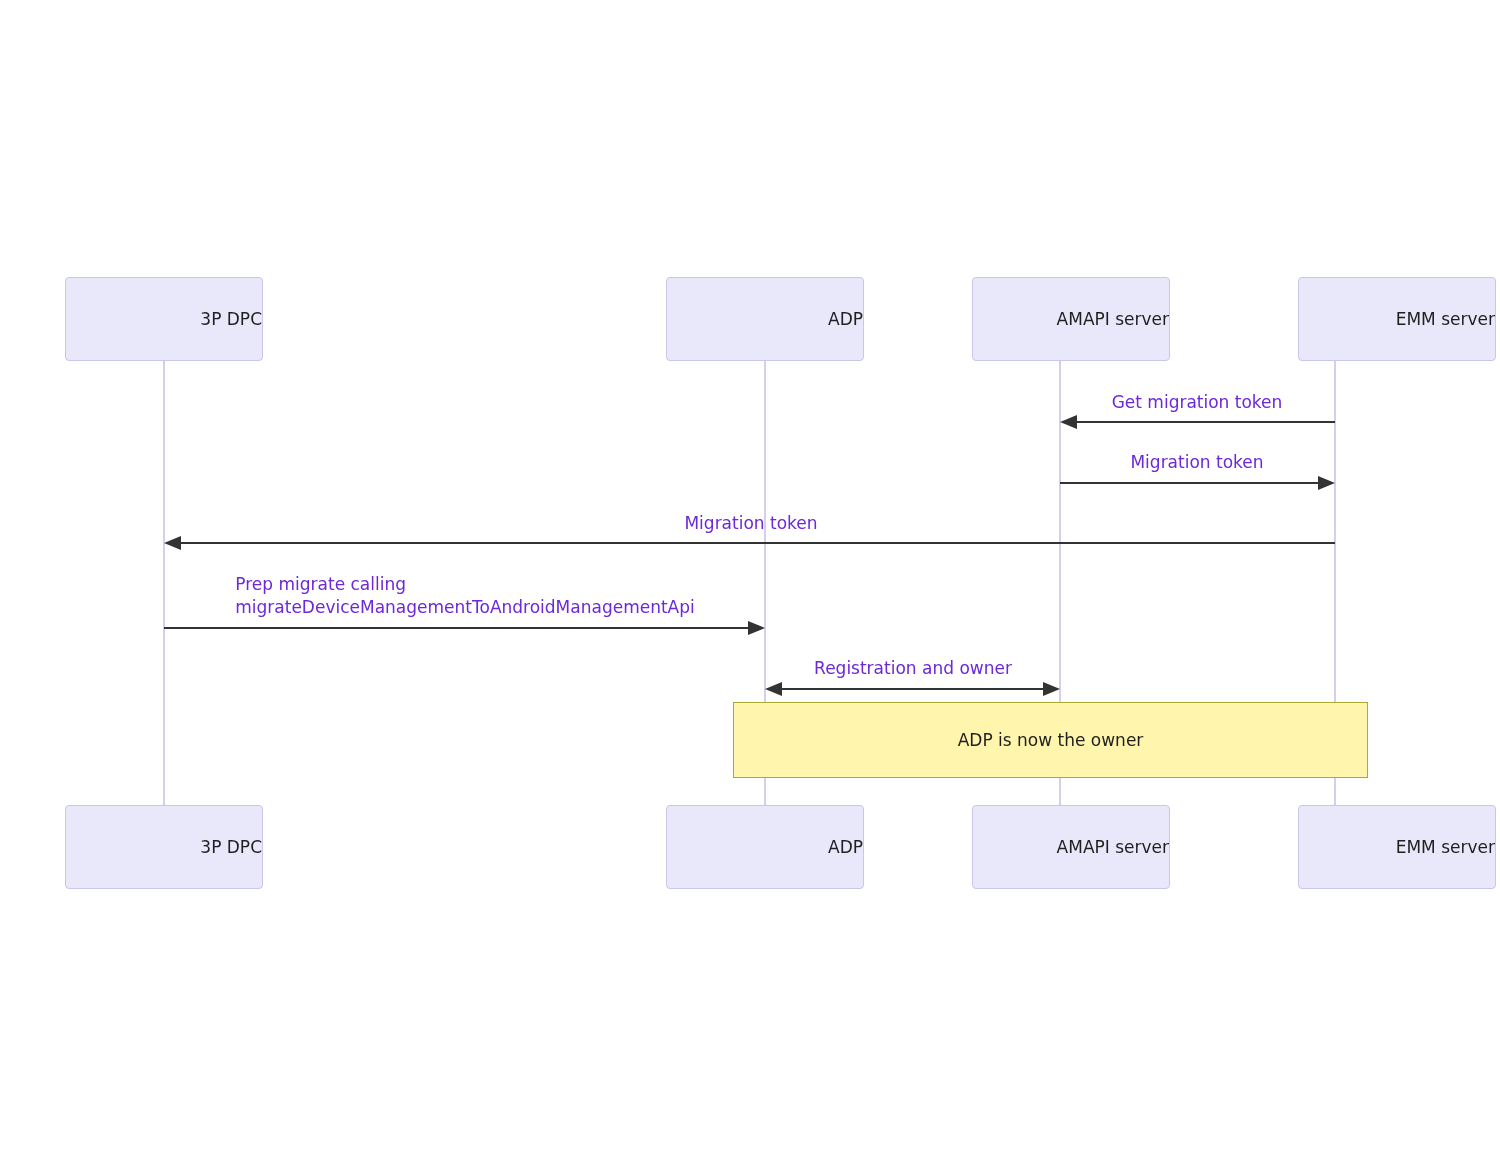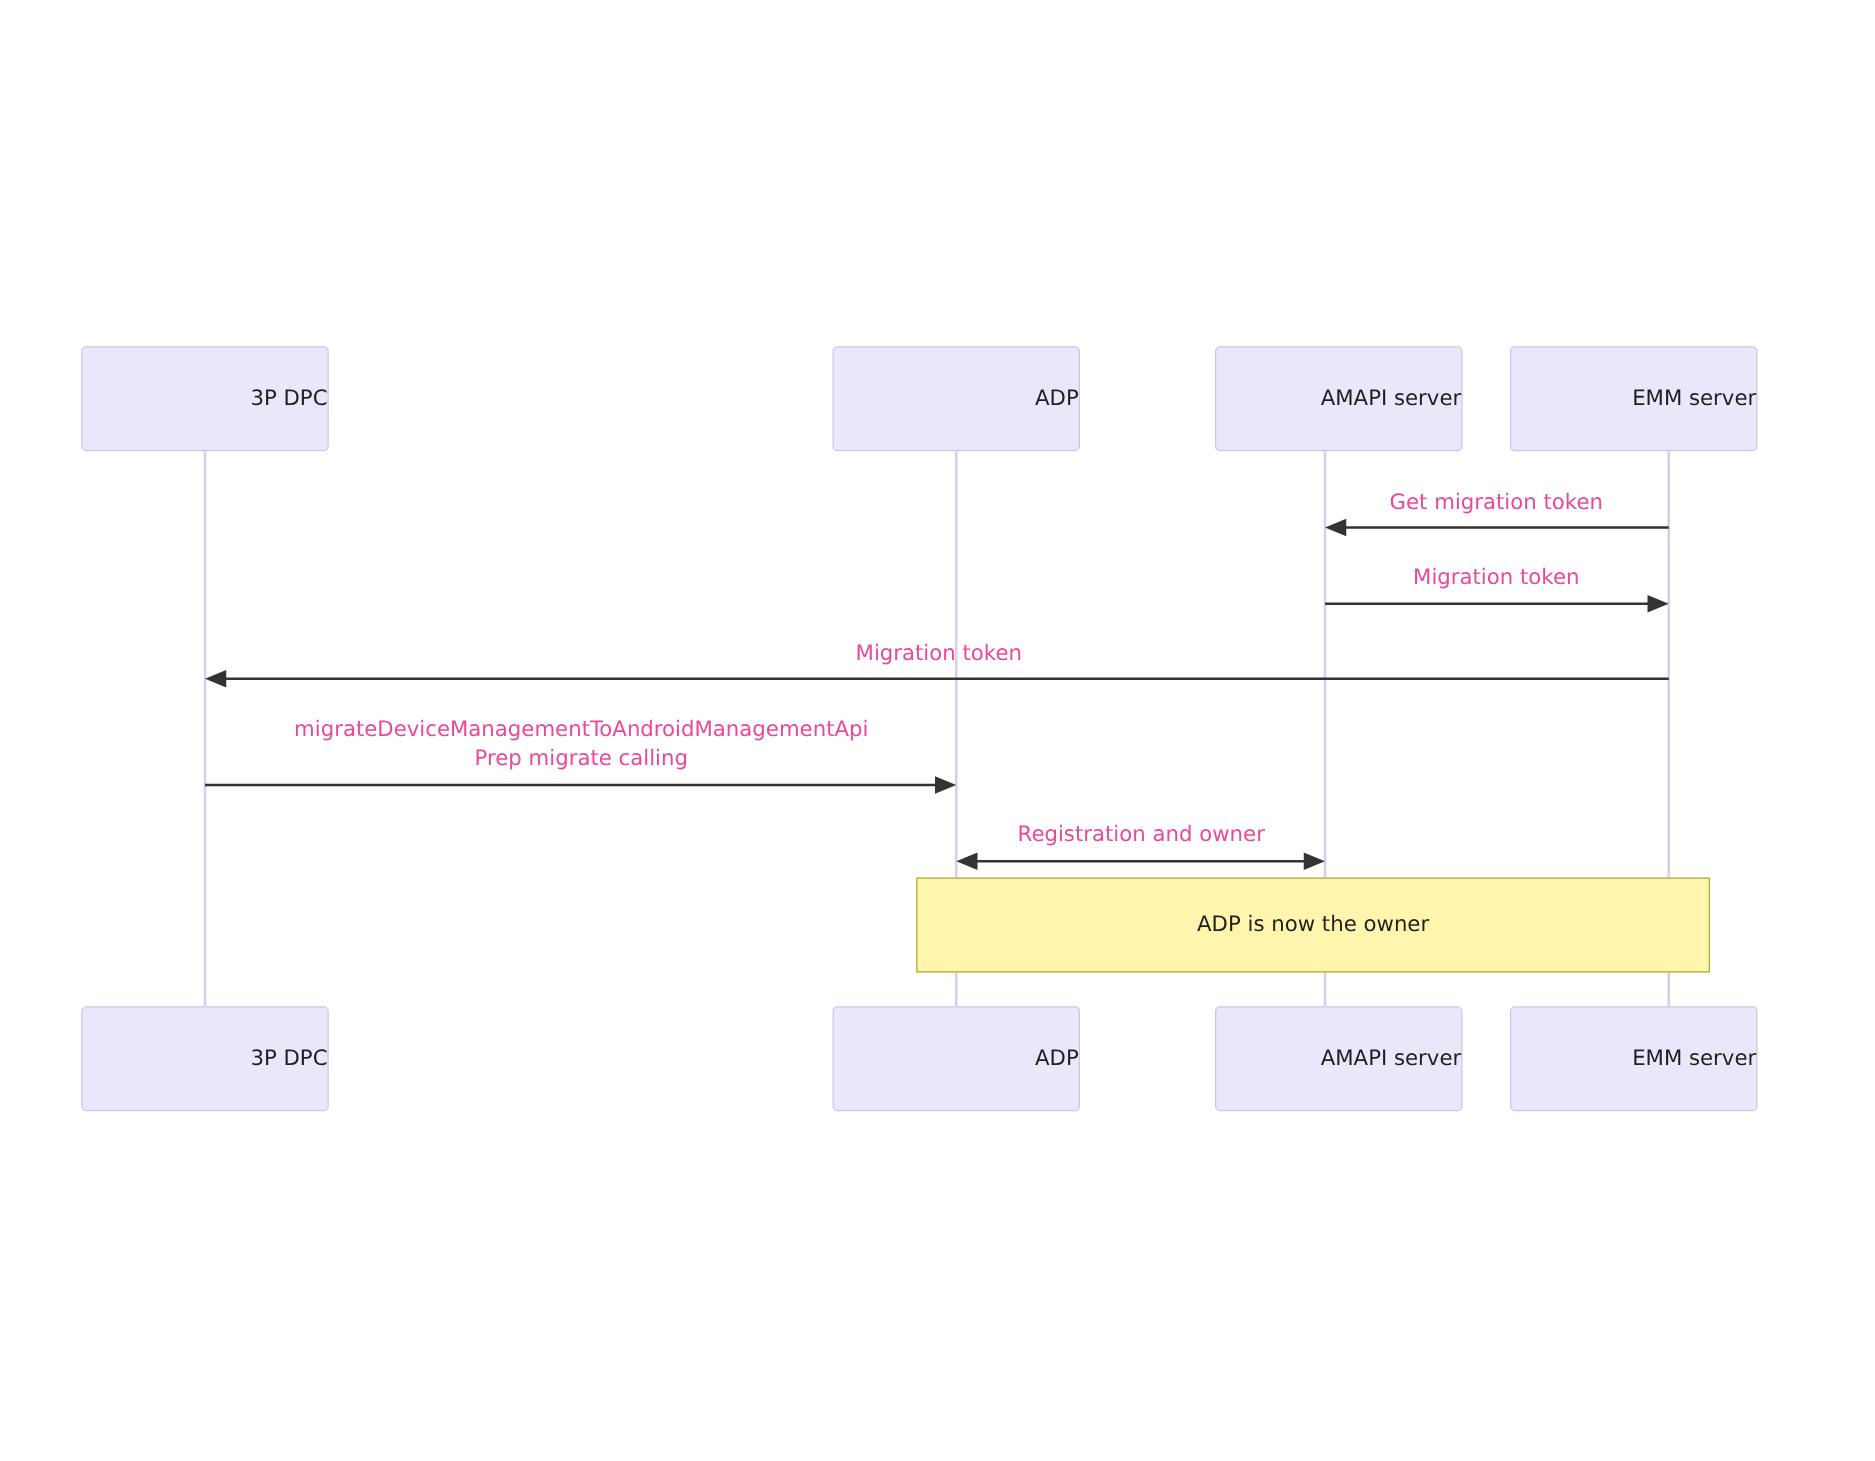--- a/index.html
+++ b/index.html
@@ -29,44 +29,43 @@
     align-items: center;
     justify-content: flex-end;
     font-size: 17px;
     color: #1f1f1f;
   }
   .row-top    { top: 277px; }
   .row-bottom { top: 805px; }
   .col-1 { left: 65px;   }
   .col-2 { left: 666px;  }
   .col-3 { left: 972px;  }
-  .col-4 { left: 1208px; }
+  .col-4 { left: 1298px; }
 
   
   .lifeline {
     position: absolute;
     top: 361px;
     height: 444px;
     width: 2px;
     background: #D5CEEF;
   }
   .life-1 { left: 163px;  }
   .life-2 { left: 764px;  }
   .life-3 { left: 1059px; }
   .life-4 { left: 1334px; }
 
   
   .msg-label {
     position: absolute;
     transform: translateX(-50%);
     font-size: 17px;
     line-height: 23px;
-    color: #ec4899;
+    color: #6d28d9;
     white-space: nowrap;
-    text-align: center;
   }
   .msg-line {
     position: absolute;
     height: 2px;
     background: #333333;
   }
   .head {
     position: absolute;
     width: 0;
     height: 0;
@@ -151,22 +150,22 @@
 
   <div class="msg-label m2-label">Migration token</div>
   <div class="msg-line m2-line"></div>
   <div class="head head-right m2-head"></div>
 
   <div class="msg-label m3-label">Migration token</div>
   <div class="msg-line m3-line"></div>
   <div class="head head-left m3-head"></div>
 
   <div class="msg-label m4-label">
+    <div>Prep migrate calling</div>
     <div>migrateDeviceManagementToAndroidManagementApi</div>
-    <div>Prep migrate calling</div>
   </div>
   <div class="msg-line m4-line"></div>
   <div class="head head-right m4-head"></div>
 
   <div class="msg-label m5-label">Registration and owner</div>
   <div class="msg-line m5-line"></div>
   <div class="head head-left m5-head-l"></div>
   <div class="head head-right m5-head-r"></div>
 
   <div class="note-box">

